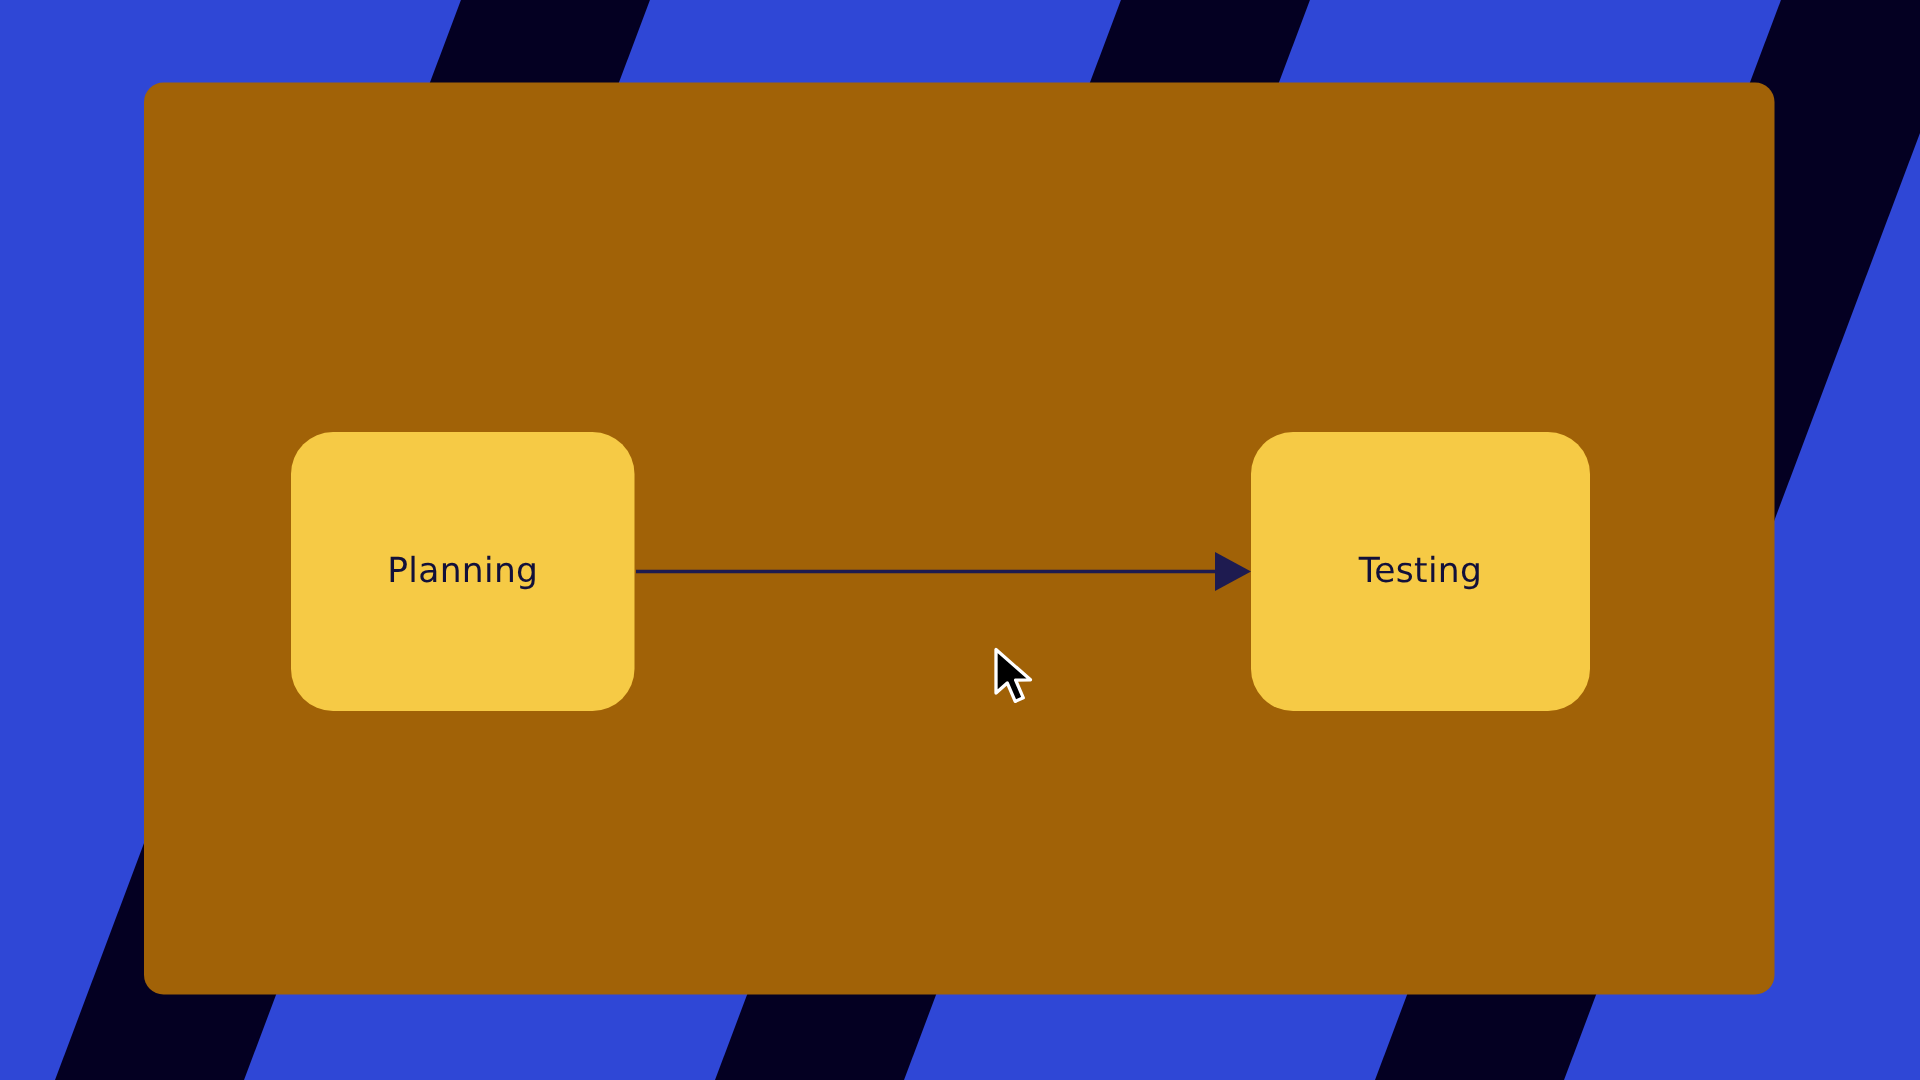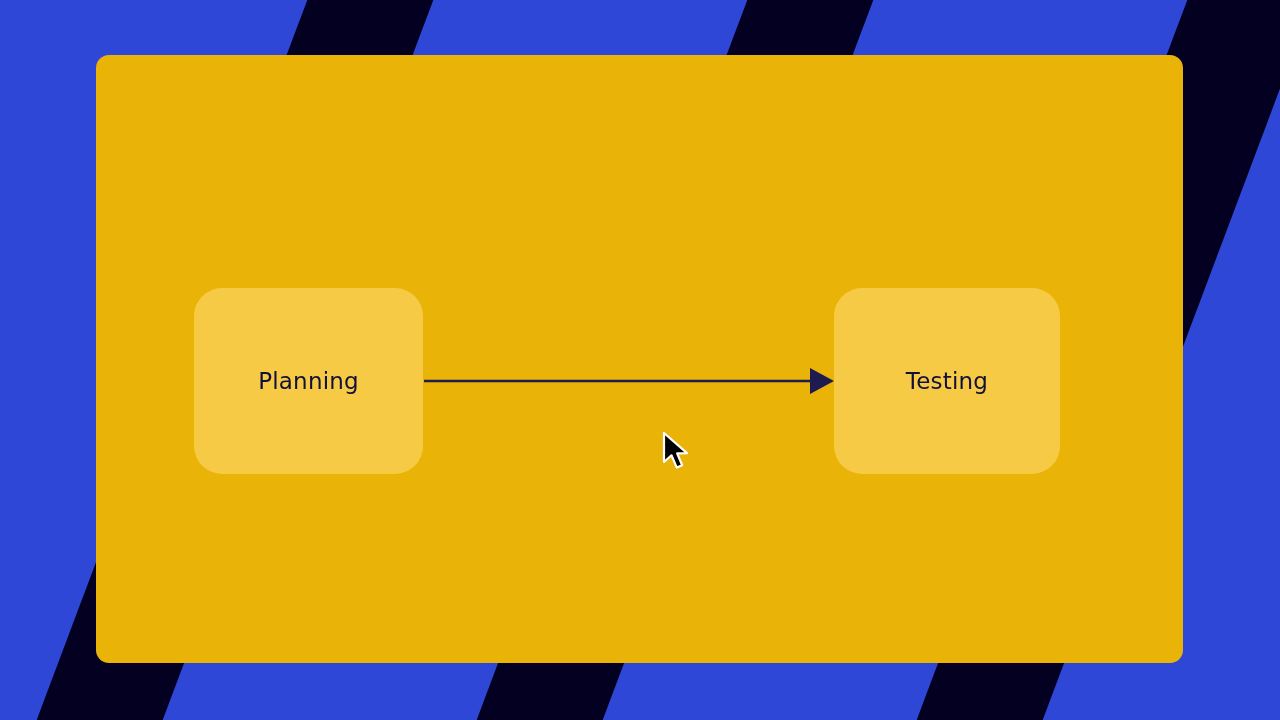--- a/index.html
+++ b/index.html
@@ -24,21 +24,21 @@
     background:#040022;
     transform:skewX(-20.6deg);
     transform-origin:top left;
   }
 
   
   #canvas-card {
     position:absolute;
     left:96px; top:55px;
     width:1087px; height:608px;
-    background:#eab308;
+    background:#a16207;
     border-radius:13px;
   }
 
   
   #diagram-area { position:absolute; inset:0; }
 
   .node {
     position:absolute;
     background:#F6CA45;
     border-radius:28px;

